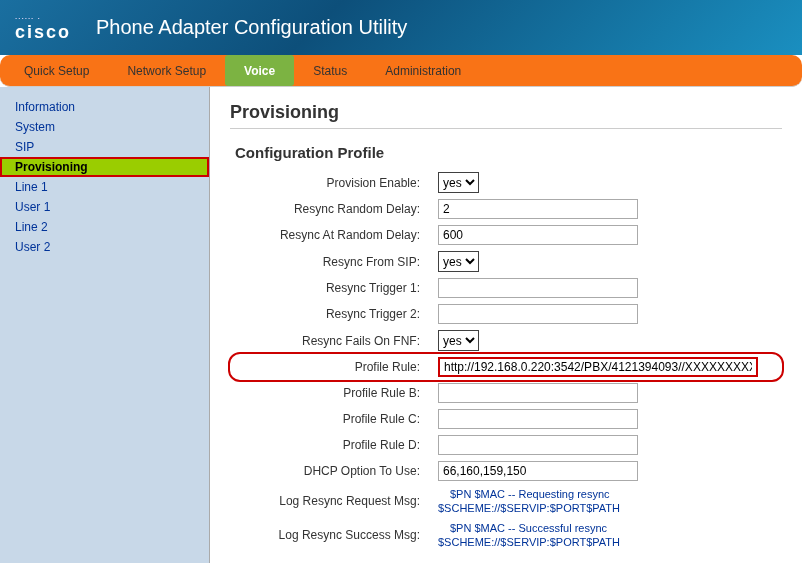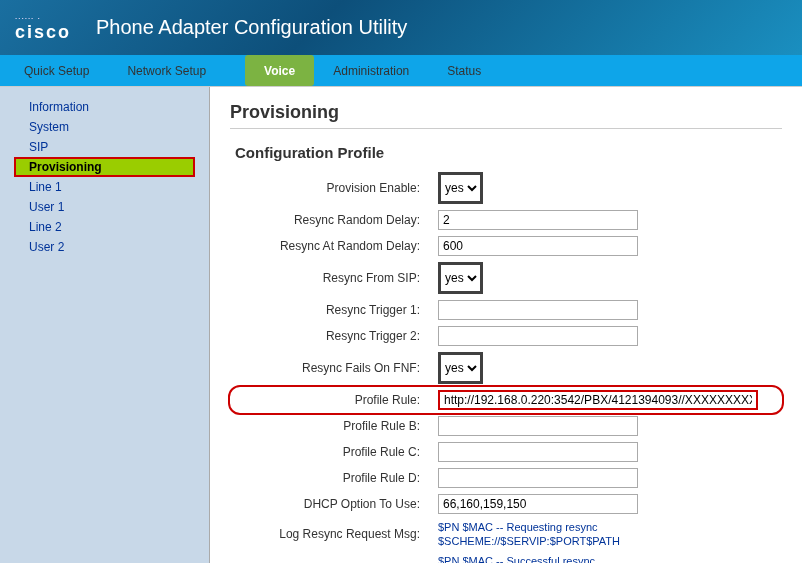--- a/index.html
+++ b/index.html
@@ -34,57 +34,57 @@
     .header-title {
       color: #fff;
       font-size: 20px;
       font-weight: normal;
       margin-left: 10px;
       text-align: right;
     }
 
     
     .navbar {
-      background: #0ea5e9;
+      background: #f97316;
       border-bottom: 1px solid #ccc;
       display: flex;
       height: 32px;
       align-items: center;
       padding: 0 5px;
+      border-radius: 10px;
     }
     .nav-item {
       padding: 6px 18px;
       cursor: pointer;
       font-size: 12px;
       color: #333;
       height: 100%;
       display: flex;
       align-items: center;
       border: 1px solid transparent;
     }
     .nav-item.active {
       background: #7cb342;
       color: #fff;
       border-radius: 3px;
       font-weight: bold;
-      margin-left: 20px;
     }
 
     
     .main-layout {
       display: flex;
       height: calc(563px - 55px - 32px);
     }
 
     
     .sidebar {
       width: 210px;
       background: #c8d8e8;
       border-right: 1px solid #aaa;
-      padding: 10px 14px;
+      padding: 10px 0;
       flex-shrink: 0;
     }
     .sidebar-item {
       padding: 3px 15px;
       cursor: pointer;
       color: #003399;
       font-size: 12px;
       text-decoration: none;
       display: block;
     }
@@ -143,51 +143,52 @@
     .form-input {
       height: 20px;
       border: 1px solid #aaa;
       padding: 1px 4px;
       font-size: 12px;
       min-width: 200px;
       background: #fff;
     }
     .form-input.wide { min-width: 320px; }
     .form-select {
-      height: 32px;
-      border: 3px solid #404040;
+      height: 21px;
+      border: 1px solid #404040;
       font-size: 12px;
       background: #fff;
     }
     .profile-rule-input {
       border: 2px solid #cc0000 !important;
       min-width: 320px;
     }
     .log-text {
       color: #003399;
       font-size: 11px;
+      margin-left: 12px;
     }
   </style>
 </head>
 <body>
 
 <div class="header">
   <div class="cisco-logo">
     <div class="dots">...... .</div>
     <div class="cisco-text">cisco</div>
   </div>
   <div class="header-title">Phone Adapter Configuration Utility</div>
 </div>
 
 <div class="navbar">
   <div class="nav-item">Quick Setup</div>
   <div class="nav-item">Network Setup</div>
   <div class="nav-item active">Voice</div>
+  <div class="nav-item">Status</div>
   <div class="nav-item">Administration</div>
-  <div class="nav-item">Status</div>
 </div>
 
 <div class="main-layout">
 
   <div class="sidebar">
     <div class="sidebar-item">Information</div>
     <div class="sidebar-item">System</div>
     <div class="sidebar-item">SIP</div>
     <div class="sidebar-item active">Provisioning</div>
     <div class="sidebar-item">Line 1</div>

